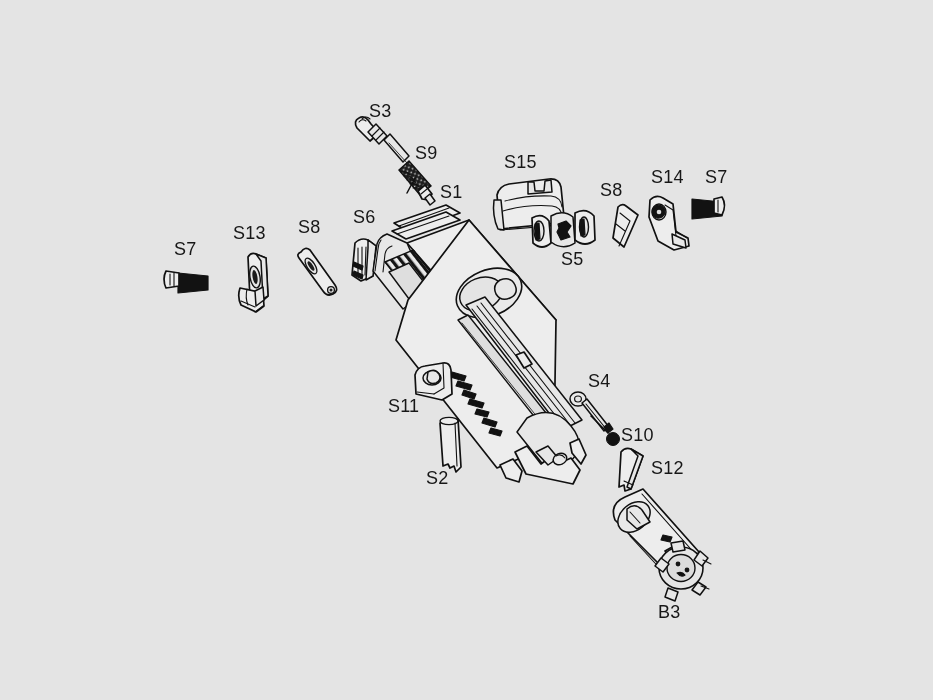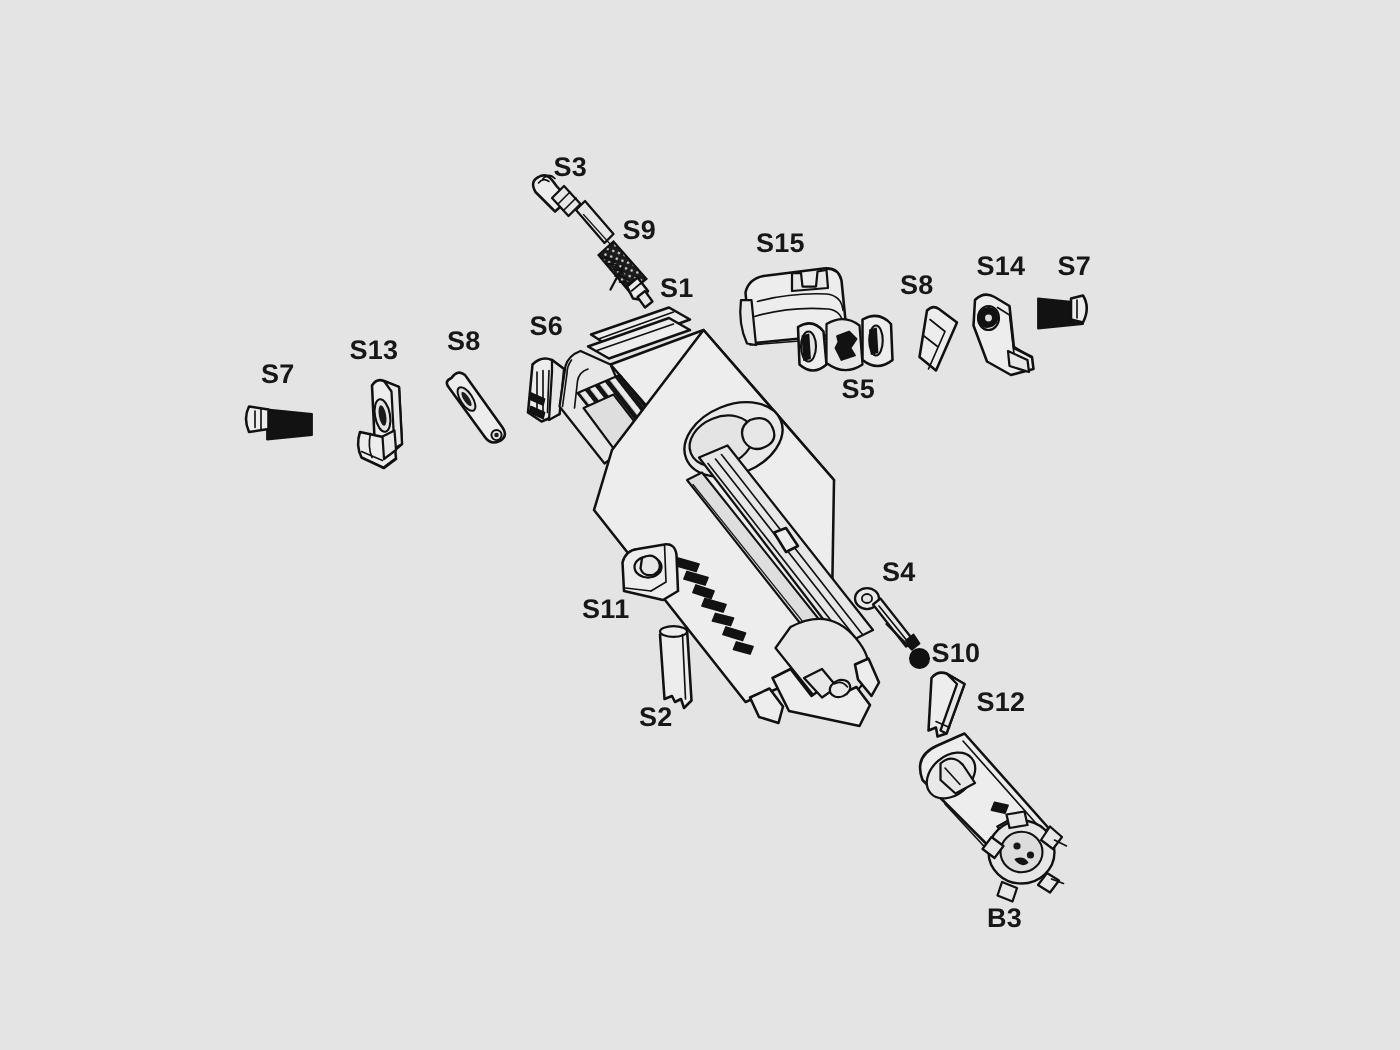--- a/index.html
+++ b/index.html
@@ -7,21 +7,20 @@
   body{
     width:933px;height:700px;
     background:#e4e4e4;
     font-family:"Liberation Sans", sans-serif;
     overflow:hidden;
   }
   #diagram-root{
     position:relative;
     width:933px;height:700px;
     background:#e4e4e4;
-    font-weight:bold;
   }
   svg#parts-svg{
     position:absolute;top:0;left:0;
     width:933px;height:700px;
     display:block;
   }
   .lbl{
     font-family:"Liberation Sans", sans-serif;
     font-size:18px;
     fill:#171717;

